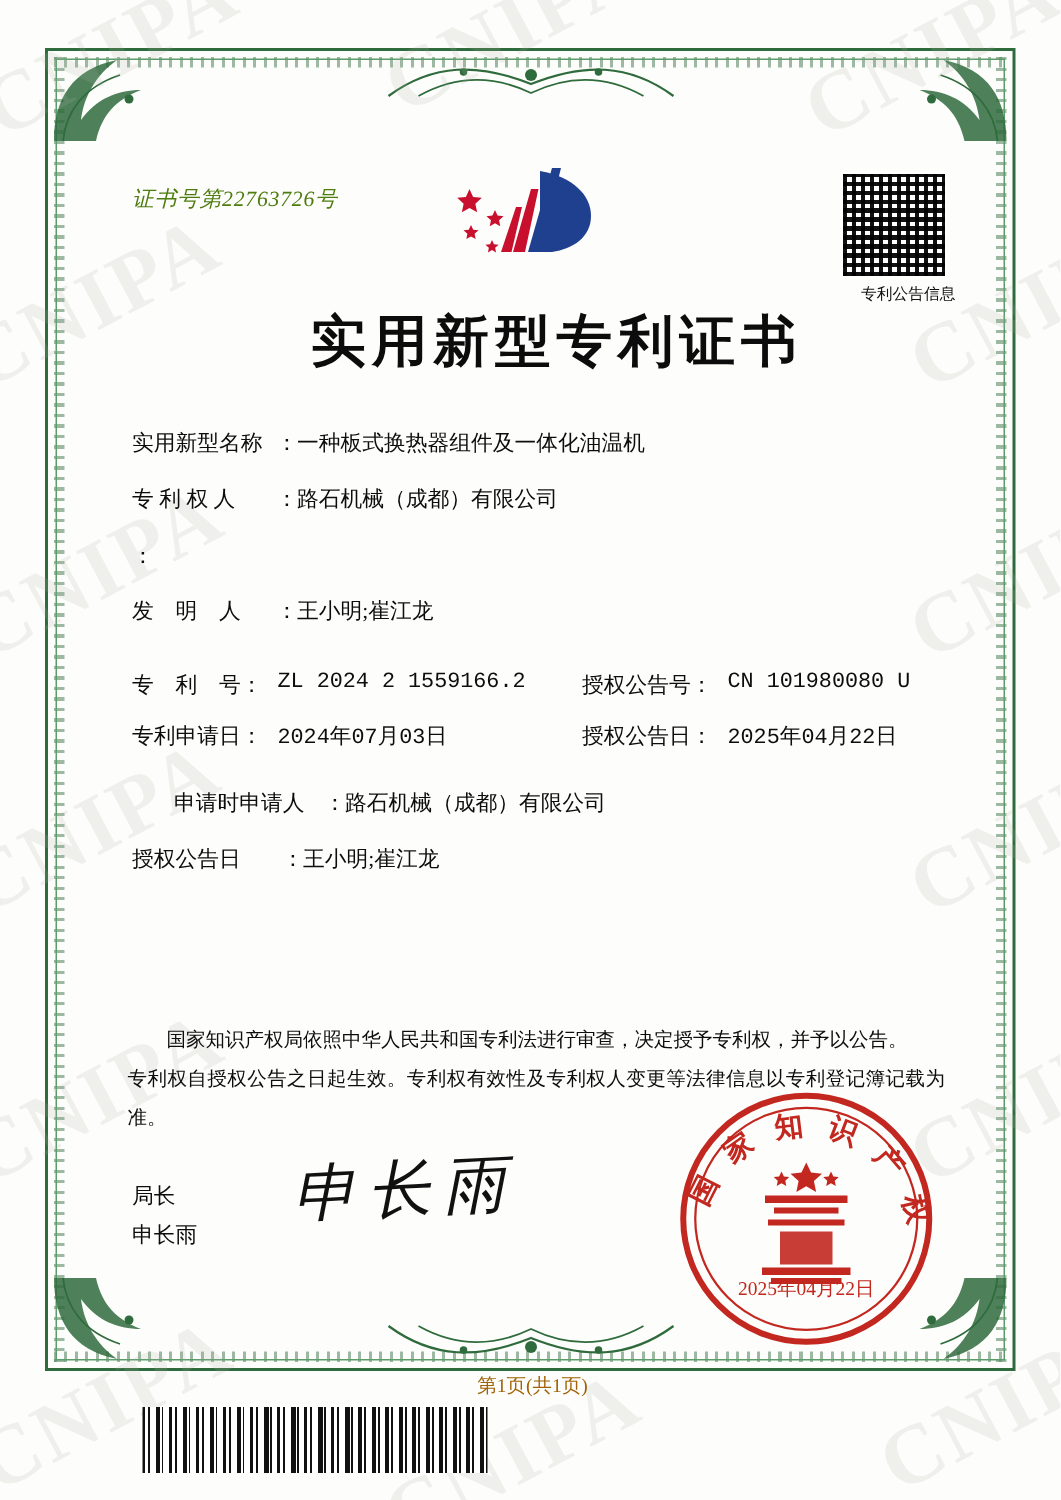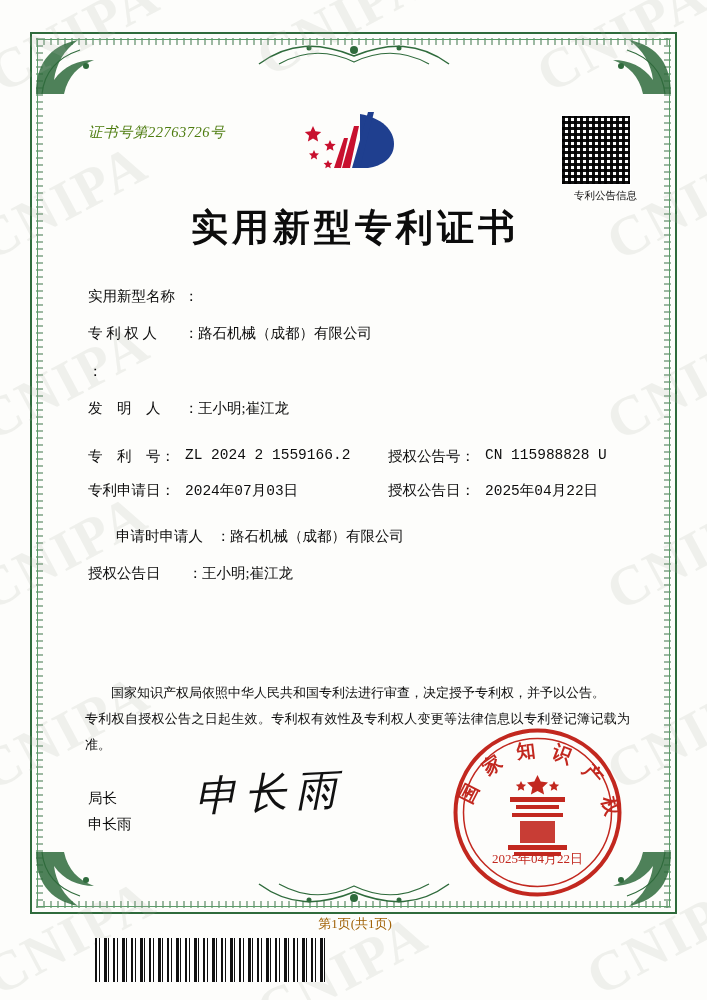--- a/index.html
+++ b/index.html
@@ -150,21 +150,21 @@
   }
   .qr-caption {
     margin-top: 4px;
     font-size: 10.5px;
     color: #111;
     font-family: "Liberation Serif", serif;
   }
 
   .doc-title {
     position: absolute;
-    left: 0;
+    left: 16px;
     top: 143px;
     width: 600px;
     text-align: center;
     font-size: 37px;
     font-weight: bold;
     letter-spacing: 4px;
     color: #0c0c0c;
     font-family: "Liberation Serif", serif;
   }
 
@@ -371,20 +371,21 @@
     <div class="qr"></div>
     <div class="qr-caption">专利公告信息</div>
   </div>
 
   <div class="doc-title">实用新型专利证书</div>
 
   <div class="fields" id="fields-container">
       <div class="row">
         <div class="lbl">实用新型名称</div>
         <div class="colon">：</div>
+        <div class="val"><span>一种板式换热器组件及一体化油温机</span></div>
       </div>
       <div class="row">
         <div class="lbl">专 利 权 人</div>
         <div class="colon">：</div>
         <div class="val"><span>路石机械（成都）有限公司</span></div>
       </div>
       <div class="row">
         <div class="colon">：</div>
       </div>
       <div class="row">
@@ -395,21 +396,21 @@
       <div style="height: 12px;"></div>
       <div class="two-col">
         <div class="cell left">
           <span class="lbl2">专　利　号</span>
           <span>：</span>
           <span class="val2">ZL 2024 2 1559166.2</span>
         </div>
         <div class="cell right">
           <span class="lbl2">授权公告号</span>
           <span>：</span>
-          <span class="val2">CN 115988828 U</span>
+          <span class="val2">CN 101980080 U</span>
         </div>
       </div>
       <div class="two-col">
         <div class="cell left">
           <span class="lbl2">专利申请日</span>
           <span>：</span>
           <span class="val2">2024年07月03日</span>
         </div>
         <div class="cell right">
           <span class="lbl2">授权公告日</span>

